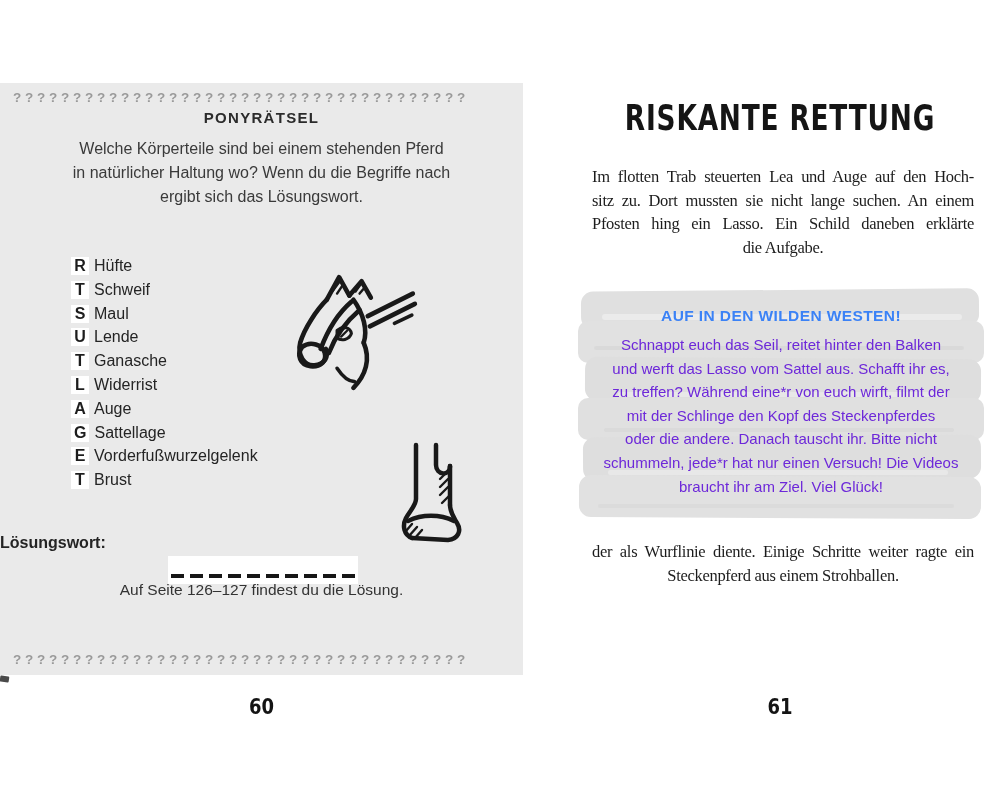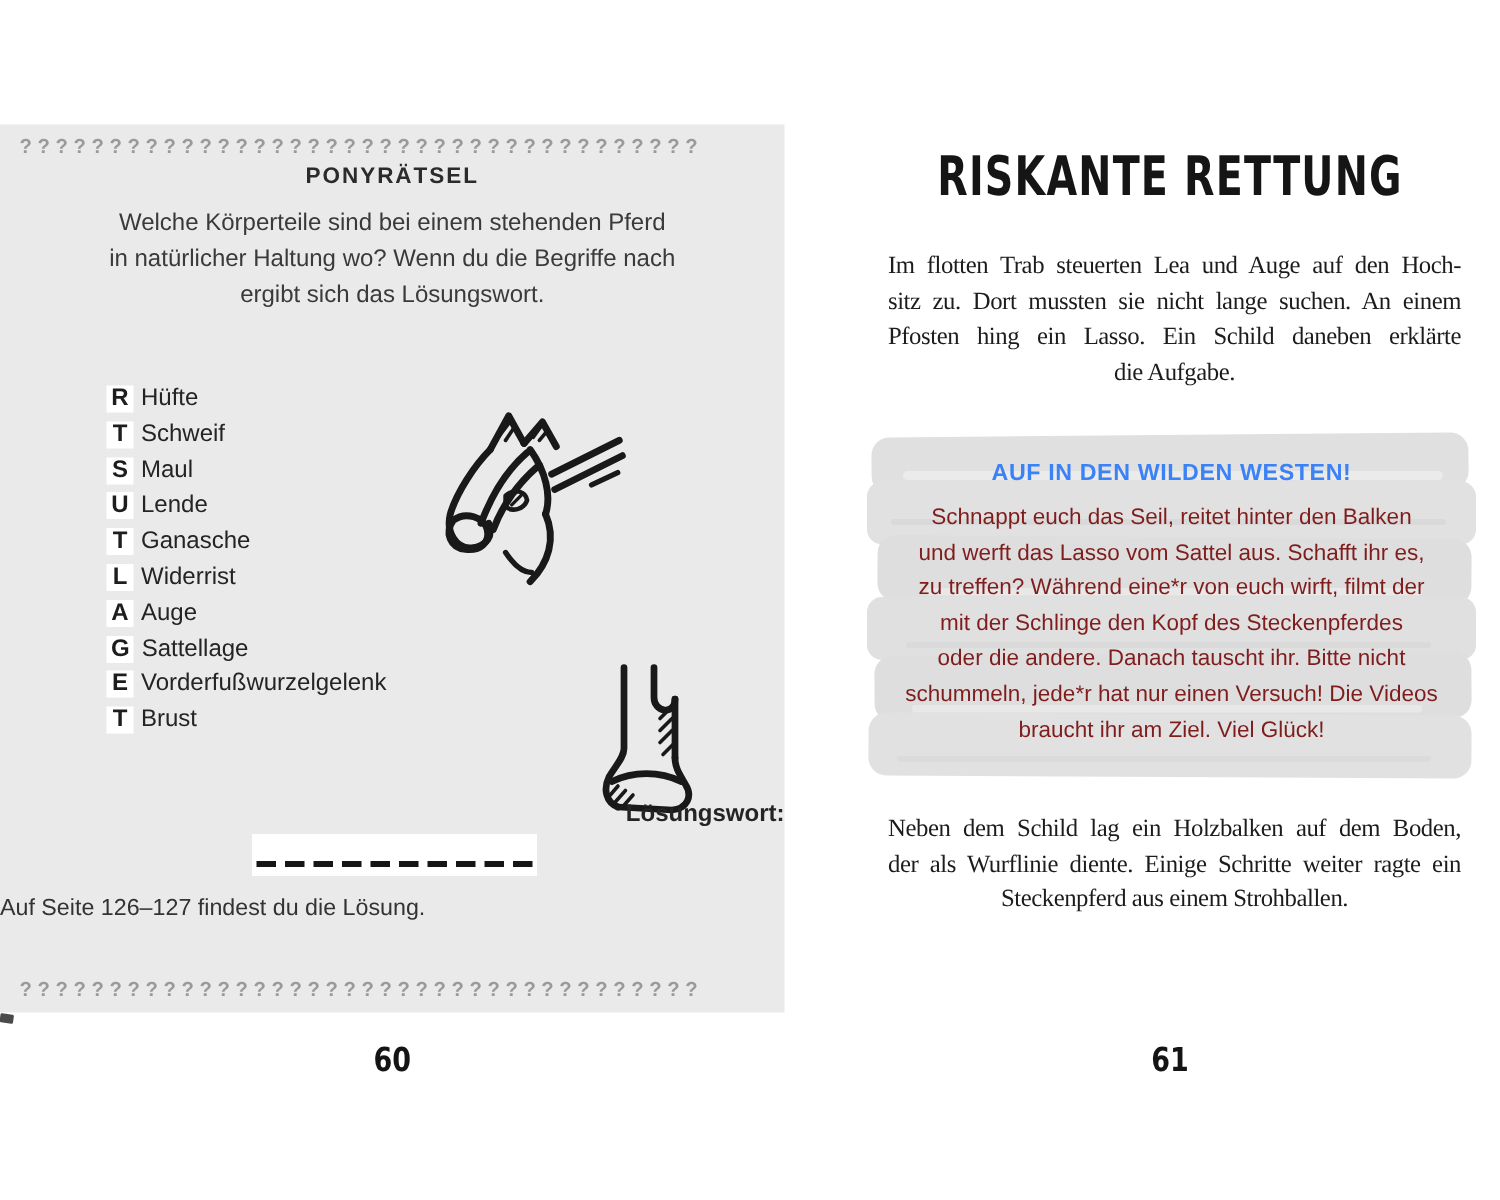--- a/index.html
+++ b/index.html
@@ -16,27 +16,27 @@
           font-size:15px;font-weight:700;letter-spacing:1.3px;color:#2b2b2b;}
   .intro{position:absolute;top:54px;left:8px;right:8px;}
   .intro .tline{text-align:center;font-size:16px;line-height:24px;color:#3a3a3a;}
   .letter-list{position:absolute;left:71px;top:174px;}
   .list-row{height:23.8px;font-size:16px;color:#242424;white-space:nowrap;}
   .letter{display:inline-block;min-width:12px;text-align:center;font-weight:700;
           background:#ffffff;padding:0 3px;margin-right:5px;color:#1d1d1d;}
   .doodle{position:absolute;}
   .doodle-head{left:292px;top:186px;width:128px;height:128px;}
   .doodle-hoof{left:396px;top:358px;width:74px;height:108px;}
-  .sol-label{position:absolute;top:451px;left:0;width:100%;text-align:right;
+  .sol-label{position:absolute;top:451px;left:0;width:100%;text-align:left;
              font-size:16px;font-weight:700;color:#242424;}
   .sol-box{position:absolute;left:168px;top:473px;width:190px;height:28px;background:#ffffff;
            display:flex;align-items:flex-end;justify-content:center;gap:6px;
            box-sizing:border-box;padding-bottom:6px;}
   .dash{width:13px;height:0;border-bottom:4px solid #161616;}
-  .footnote{position:absolute;top:514px;left:0;width:100%;text-align:left;
+  .footnote{position:absolute;top:498px;left:0;width:100%;text-align:center;
             font-size:15.5px;color:#333333;}
   .smudge{position:absolute;left:0;top:676px;width:9px;height:6px;background:#4a4a4a;
           border-radius:1px;transform:rotate(8deg);}
   .pagenum{position:absolute;top:694px;font-size:20px;font-weight:800;color:#141414;
            font-family:"DejaVu Sans",sans-serif;transform:scale(0.9,1.1);}
   .pagenum.left{left:0;width:523px;text-align:center;}
   .pagenum.right{left:560px;width:440px;text-align:center;}
 
   
   .story-title{position:absolute;left:560px;top:98px;width:440px;margin:0;text-align:center;
@@ -46,21 +46,21 @@
         font-size:16.5px;line-height:23.5px;color:#1c1c1c;letter-spacing:-0.3px;}
   .para .tline{text-align:center;}
   .para.justify .tline.jfull{text-align:justify;text-align-last:justify;}
   .para.p1{top:165px;}
   .para.p2{top:540px;}
   .task-box{position:absolute;left:578px;top:288px;width:406px;height:234px;}
   .brush-bg{position:absolute;left:0;top:0;width:100%;height:100%;}
   .task-content{position:absolute;left:0;top:0;right:0;bottom:0;padding:19px 8px 0 8px;}
   .task-heading{text-align:center;font-size:15.5px;font-weight:700;letter-spacing:0.4px;
                 color:#3b82f6;margin-bottom:8px;}
-  .task-lines .tline{text-align:center;font-size:15px;line-height:23.6px;color:#7f1d1d;}
+  .task-lines .tline{text-align:center;font-size:15px;line-height:23.6px;color:#6d28d9;}
 </style>
 </head>
 <body>
 
 <div class="spread">
 
   <section>
     <div class="gray-panel">
       <div class="qrow top">? ? ? ? ? ? ? ? ? ? ? ? ? ? ? ? ? ? ? ? ? ? ? ? ? ? ? ? ? ? ? ? ? ? ? ? ? ?</div>
 
@@ -172,20 +172,19 @@
             <div class="tline">zu treffen? Während eine*r von euch wirft, filmt der</div>
             <div class="tline">mit der Schlinge den Kopf des Steckenpferdes</div>
             <div class="tline">oder die andere. Danach tauscht ihr. Bitte nicht</div>
             <div class="tline">schummeln, jede*r hat nur einen Versuch! Die Videos</div>
             <div class="tline">braucht ihr am Ziel. Viel Glück!</div>
           </div>
       </div>
     </div>
 
     <div class="para p2 justify">
-        <div class="tline jfull">Neben dem Schild lag ein Holzbalken auf dem Boden,</div>
         <div class="tline jfull">der als Wurflinie diente. Einige Schritte weiter ragte ein</div>
         <div class="tline">Steckenpferd aus einem Strohballen.</div>
       </div>
 
     <div class="pagenum right">61</div>
   </section>
 </div>
 
 </body></html>

